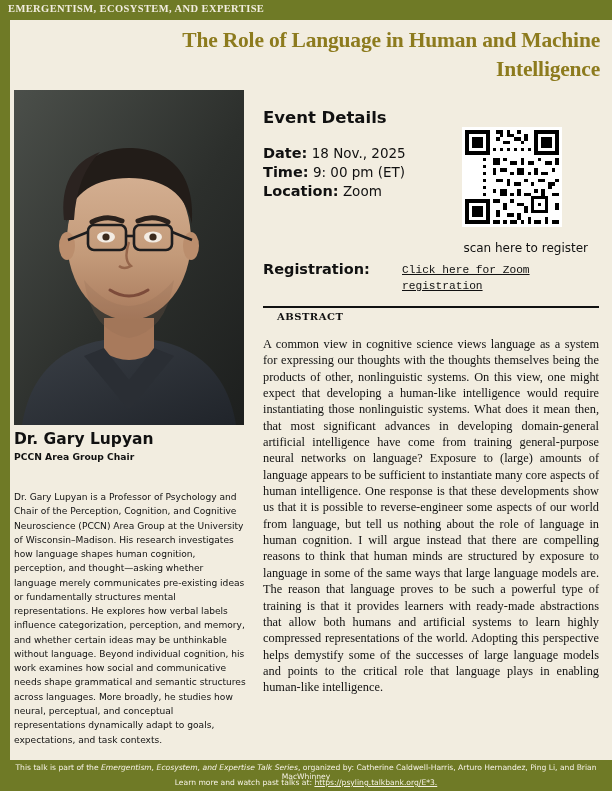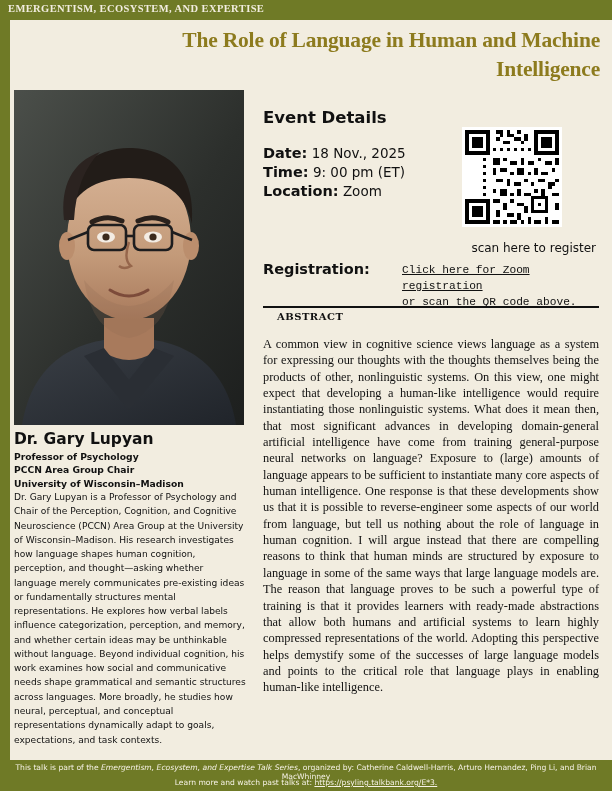--- a/index.html
+++ b/index.html
@@ -133,21 +133,21 @@
     left: 462px;
     top: 127px;
     width: 100px;
     height: 100px;
     background: #fff;
   }
   .qr svg { display: block; }
 
   .scan-note {
     position: absolute;
-    left: 330px;
+    left: 322px;
     top: 241px;
     width: 266px;
     text-align: right;
     font-family: "DejaVu Sans", sans-serif;
     font-size: 12px;
   }
 
   .reg-label {
     position: absolute;
     left: 263px;
@@ -294,23 +294,21 @@
     <path d="M96 200 q19 12 38 0" stroke="#7c4b3a" stroke-width="3" fill="none" stroke-linecap="round"></path>
 
     <path d="M70 190 q45 52 90 0 q-8 52 -45 58 q-37 -6 -45 -58 Z" fill="#8e6a52" opacity="0.22"></path>
 
     <path d="M90 258 L115 290 L140 258 L160 266 L115 320 L70 266 Z" fill="#2a2e34"></path>
   </svg>
 </div>
 
 <div class="speaker-name">Dr. Gary Lupyan</div>
 <div class="speaker-affil">
-  <div>Professor of Psychology</div>
   <div>PCCN Area Group Chair</div>
-  <div>University of Wisconsin–Madison</div>
 </div>
 <div class="speaker-bio">Dr. Gary Lupyan is a Professor of Psychology and Chair of the Perception, Cognition, and Cognitive Neuroscience (PCCN) Area Group at the University of Wisconsin–Madison. His research investigates how language shapes human cognition, perception, and thought—asking whether language merely communicates pre-existing ideas or fundamentally structures mental representations. He explores how verbal labels influence categorization, perception, and memory, and whether certain ideas may be unthinkable without language. Beyond individual cognition, his work examines how social and communicative needs shape grammatical and semantic structures across languages. More broadly, he studies how neural, perceptual, and conceptual representations dynamically adapt to goals, expectations, and task contexts.</div>
 
 <div class="event-h">Event Details</div>
 <div class="ev-line ev-date">
   <b>Date:</b>
   <span>18 Nov., 2025</span>
 </div>
 <div class="ev-line ev-time">
   <b>Time:</b>
@@ -425,21 +423,20 @@
         <rect x="26" y="16" width="1" height="1"></rect>
     </g>
   </svg>
 </div>
 
 <div class="scan-note">scan here to register</div>
 
 <div class="reg-label">Registration:</div>
 <div class="reg-link">
   <span>Click here for Zoom registration</span>
-  <span>or scan the QR code above.</span>
 </div>
 
 <div class="abs-rule"></div>
 <div class="abs-h">ABSTRACT</div>
 <div class="abs-body">A common view in cognitive science views language as a system for expressing our thoughts with the thoughts themselves being the products of other, nonlinguistic systems. On this view, one might expect that developing a human-like intelligence would require instantiating those nonlinguistic systems. What does it mean then, that most significant advances in developing domain-general artificial intelligence have come from training general-purpose neural networks on language? Exposure to (large) amounts of language appears to be sufficient to instantiate many core aspects of human intelligence. One response is that these developments show us that it is possible to reverse-engineer some aspects of our world from language, but tell us nothing about the role of language in human cognition. I will argue instead that there are compelling reasons to think that human minds are structured by exposure to language in some of the same ways that large language models are. The reason that language proves to be such a powerful type of training is that it provides learners with ready-made abstractions that allow both humans and artificial systems to learn highly compressed representations of the world. Adopting this perspective helps demystify some of the successes of large language models and points to the critical role that language plays in enabling human-like intelligence.</div>
 
 <div class="footer-stripe"></div>
 <div class="footer-1">
   <span>This talk is part of the </span><i>Emergentism, Ecosystem, and Expertise Talk Series</i><span>, organized by: Catherine Caldwell-Harris, Arturo Hernandez, Ping Li, and Brian MacWhinney</span>
 </div>

